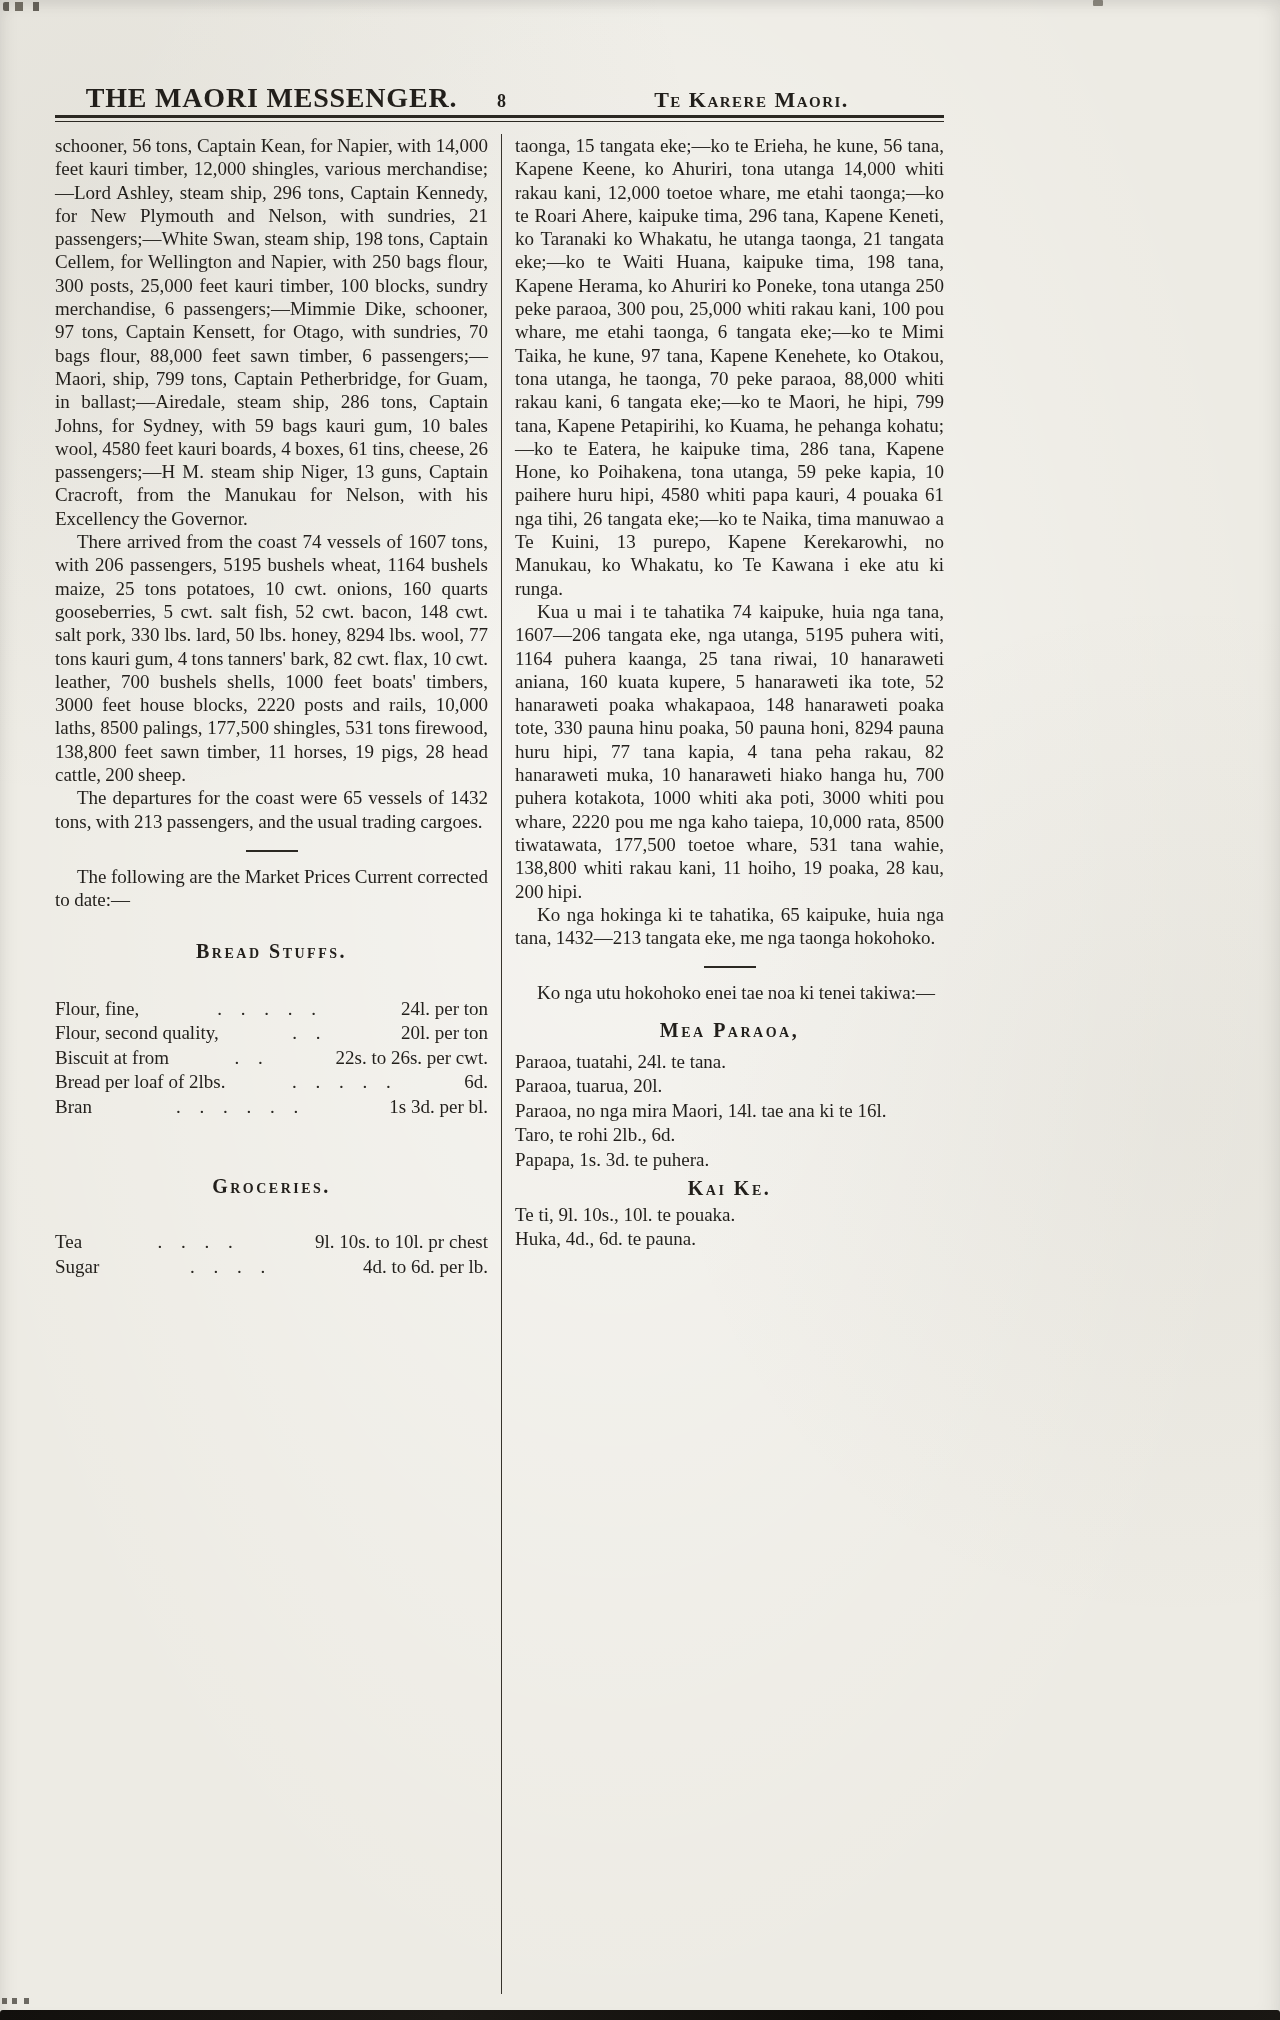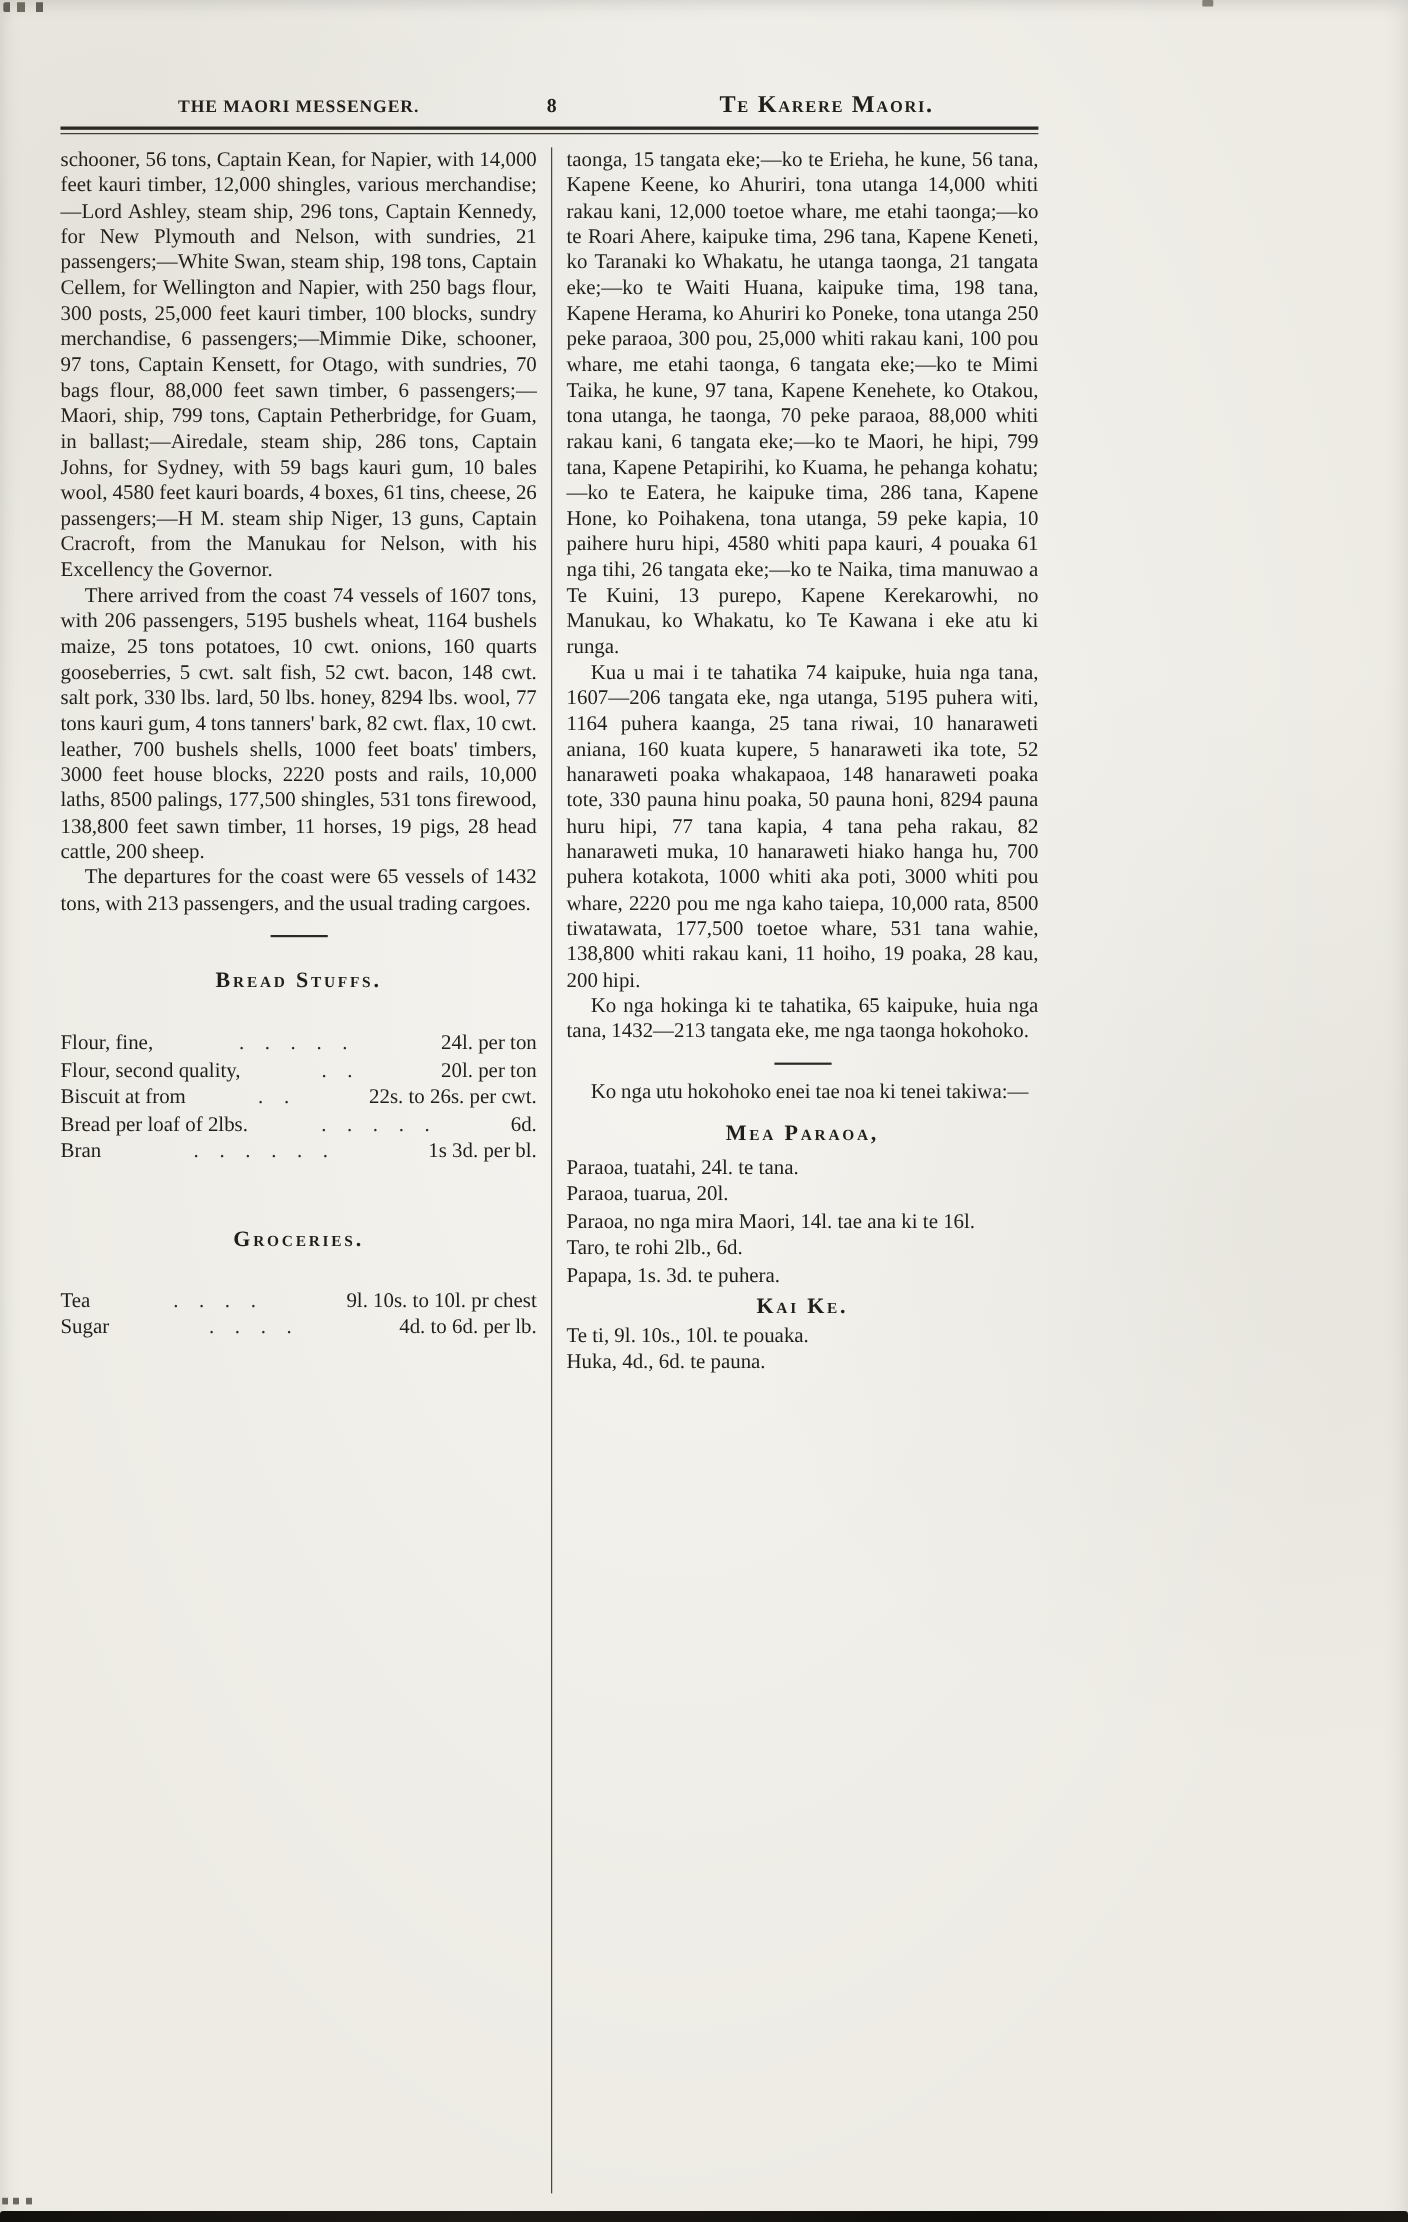--- a/index.html
+++ b/index.html
@@ -28,21 +28,21 @@
     top: 82px;
     left: 55px;
     width: 889px;
     display: grid;
     grid-template-columns: 433px 27px 429px;
     align-items: baseline;
   }
   .masthead-left {
     grid-column: 1;
     justify-self: center;
-    font-size: 16px;
+    font-size: 28px;
     font-weight: 700;
     letter-spacing: 0.8px;
     white-space: nowrap;
   }
   .masthead-num {
     grid-column: 2;
     justify-self: center;
     font-size: 18px;
     font-weight: 600;
   }
@@ -208,20 +208,21 @@
 
   <div class="content">
 
     <section class="col col-left">
       <p class="para">schooner, 56 tons, Captain Kean, for Napier, with 14,000 feet kauri timber, 12,000 shingles, various merchandise;—Lord Ashley, steam ship, 296 tons, Captain Kennedy, for New Plymouth and Nelson, with sundries, 21 passengers;—White Swan, steam ship, 198 tons, Captain Cellem, for Wellington and Napier, with 250 bags flour, 300 posts, 25,000 feet kauri timber, 100 blocks, sundry merchandise, 6 passengers;—Mimmie Dike, schooner, 97 tons, Captain Kensett, for Otago, with sundries, 70 bags flour, 88,000 feet sawn timber, 6 passengers;—Maori, ship, 799 tons, Captain Petherbridge, for Guam, in ballast;—Airedale, steam ship, 286 tons, Captain Johns, for Sydney, with 59 bags kauri gum, 10 bales wool, 4580 feet kauri boards, 4 boxes, 61 tins, cheese, 26 passengers;—H M. steam ship Niger, 13 guns, Captain Cracroft, from the Manukau for Nelson, with his Excellency the Governor.</p>
       <p class="para indent">There arrived from the coast 74 vessels of 1607 tons, with 206 passengers, 5195 bushels wheat, 1164 bushels maize, 25 tons potatoes, 10 cwt. onions, 160 quarts gooseberries, 5 cwt. salt fish, 52 cwt. bacon, 148 cwt. salt pork, 330 lbs. lard, 50 lbs. honey, 8294 lbs. wool, 77 tons kauri gum, 4 tons tanners' bark, 82 cwt. flax, 10 cwt. leather, 700 bushels shells, 1000 feet boats' timbers, 3000 feet house blocks, 2220 posts and rails, 10,000 laths, 8500 palings, 177,500 shingles, 531 tons firewood, 138,800 feet sawn timber, 11 horses, 19 pigs, 28 head cattle, 200 sheep.</p>
       <p class="para indent">The departures for the coast were 65 vessels of 1432 tons, with 213 passengers, and the usual trading cargoes.</p>
 
       <div class="section-sep"></div>
 
+      <p class="para indent">The following are the Market Prices Current corrected to date:—</p>
 
       <h3 class="list-heading mt-bread">Bread Stuffs.</h3>
 
       <div class="price-list">
         <div class="price-line">
           <span class="price-item">Flour, fine,</span>
           <span class="price-leader">. . . . .</span>
           <span class="price-value">24l. per ton</span>
         </div>
         <div class="price-line">

